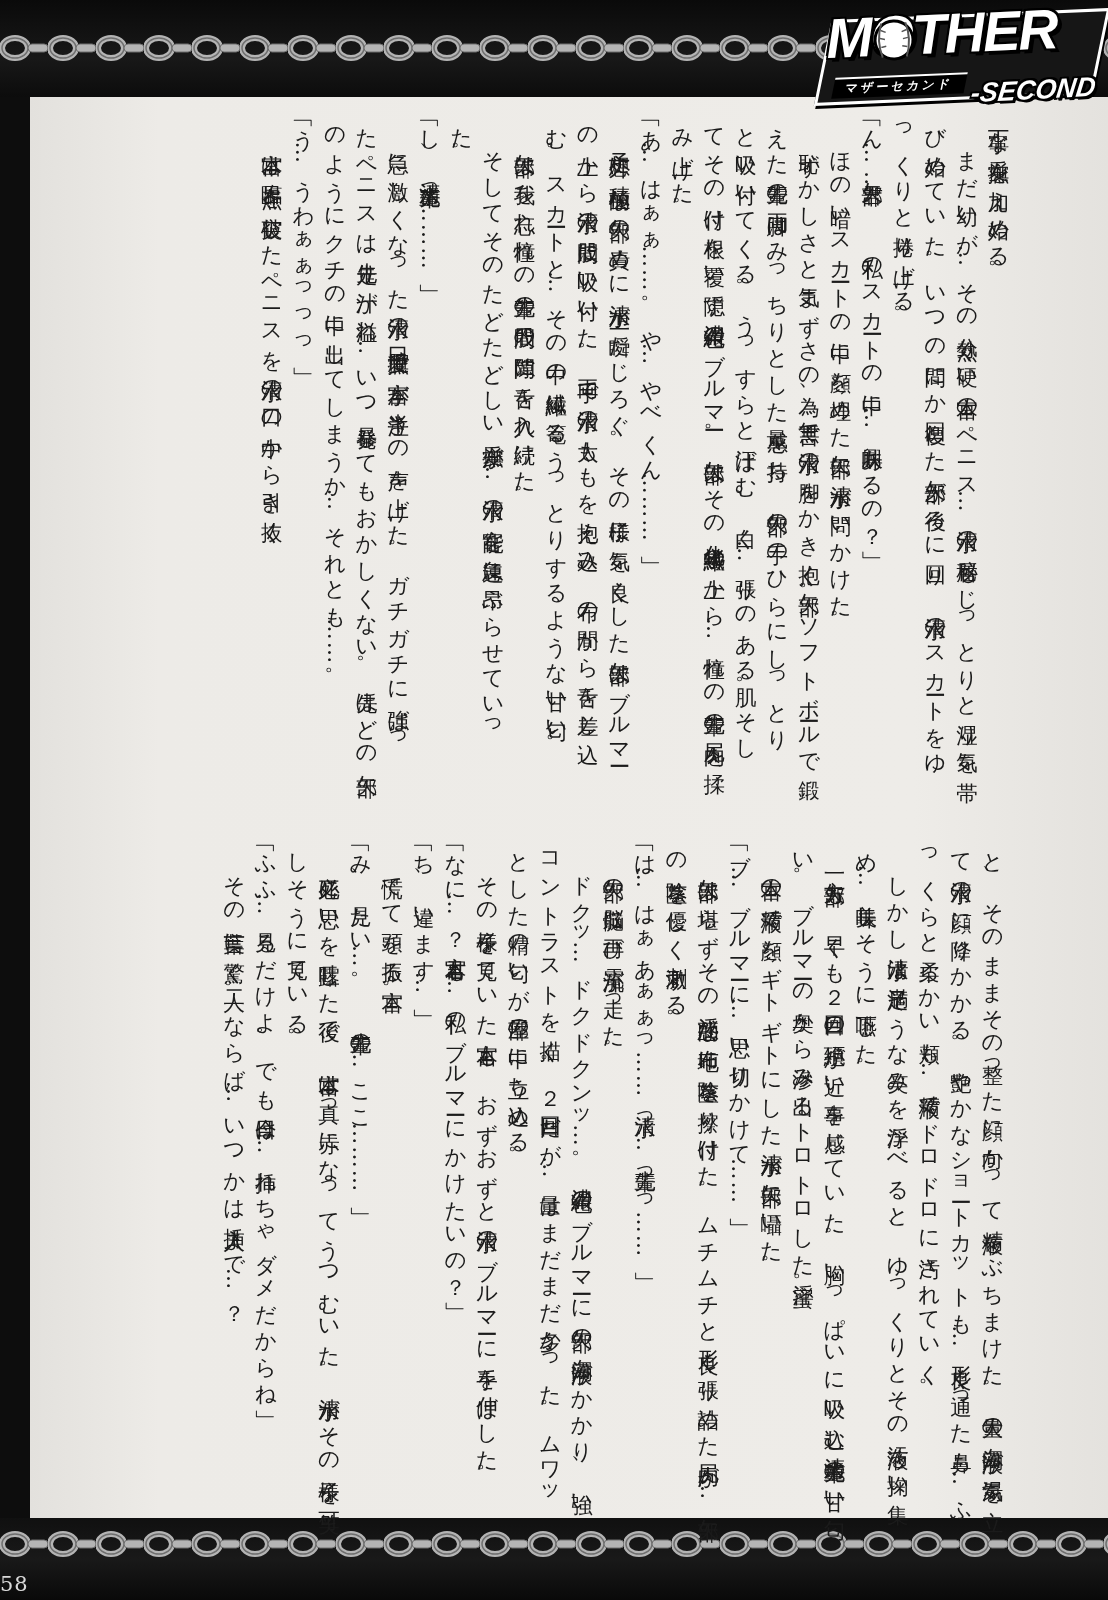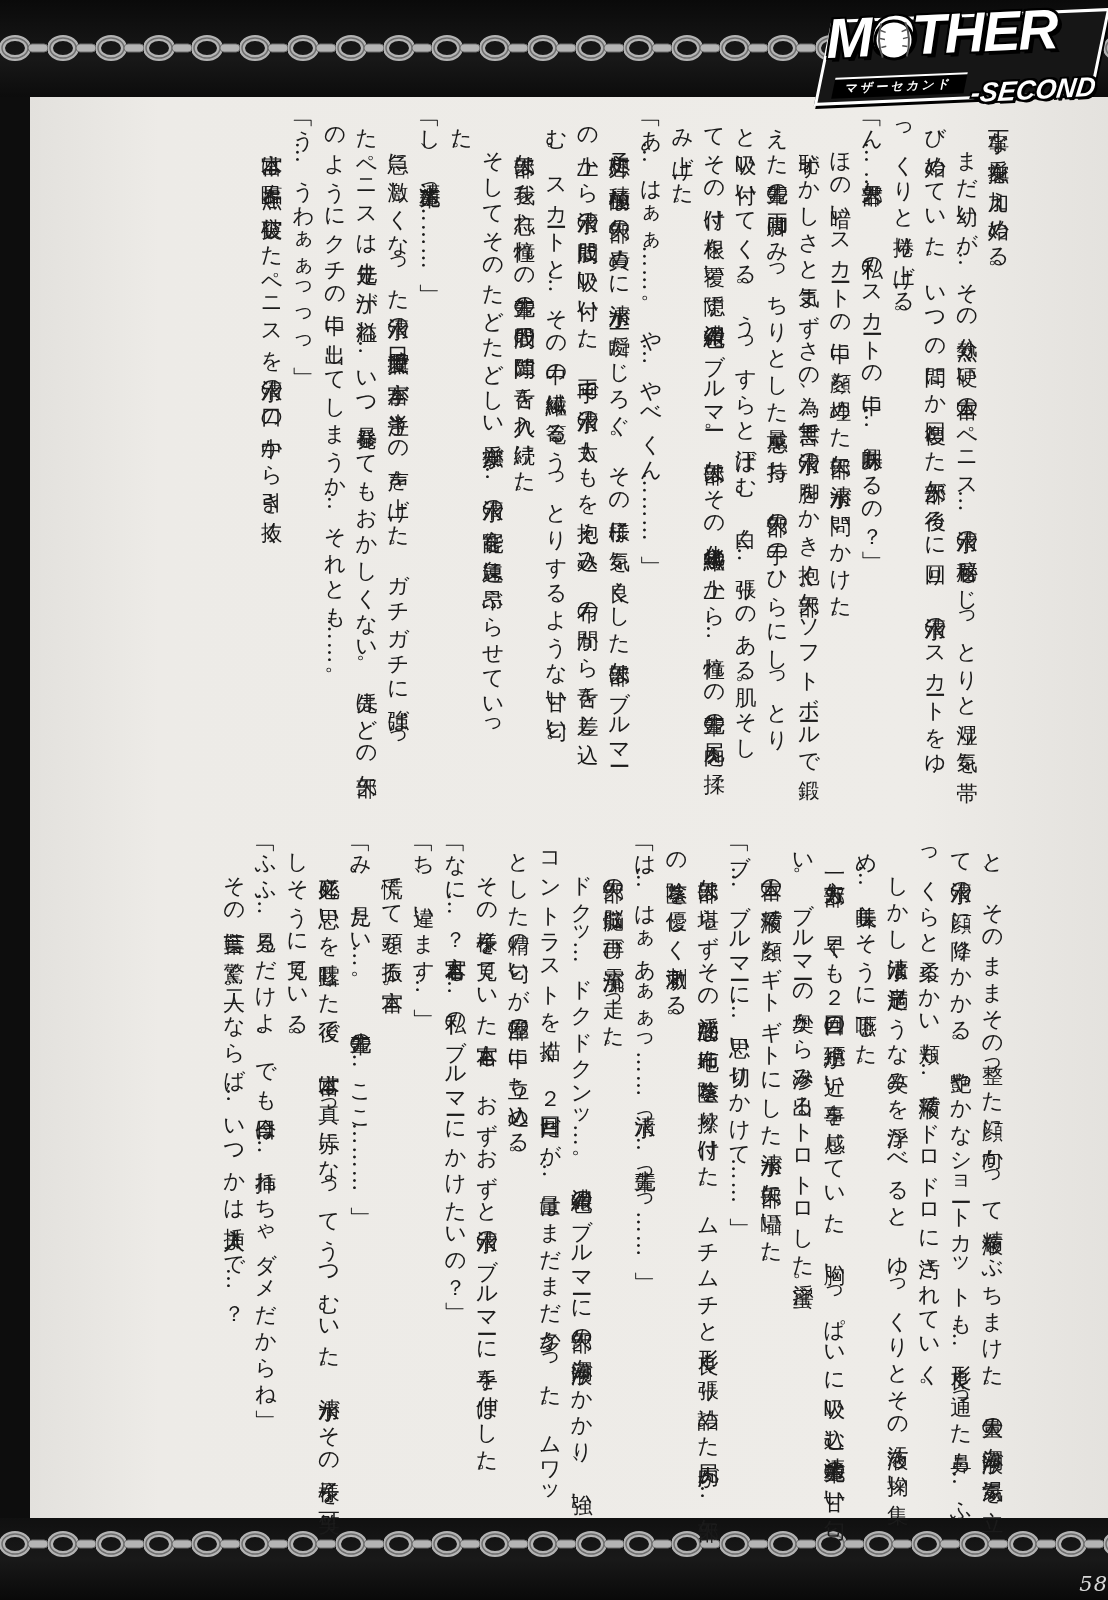--- a/index.html
+++ b/index.html
@@ -45,24 +45,23 @@
     letter-spacing:2px;
     font-weight:500;
     z-index:3;
   }
   .text-block p{margin:0;padding:0;}
   .tb-top{top:113px;right:94px;height:655px;}
   .tb-bottom{top:838px;right:100px;height:680px;}
   
   .page-number{
     position:absolute;left:0;bottom:4px;width:100%;
-    text-align:right;color:#d9d9d9;font-size:21px;
+    text-align:left;color:#d9d9d9;font-size:21px;
     letter-spacing:1px;z-index:3;
     font-family:"DejaVu Serif","Liberation Serif",serif;
-    font-style:italic;
   }
   
   .logo{
     position:absolute;top:4px;right:6px;width:292px;height:102px;z-index:6;
   }
   .logo-frame{
     position:absolute;left:14px;top:10px;right:2px;bottom:6px;
     background:#161616;border:3px solid #fff;
     transform:skewX(-14deg) rotate(-2.5deg);
     box-shadow:2px 3px 0 #000;

